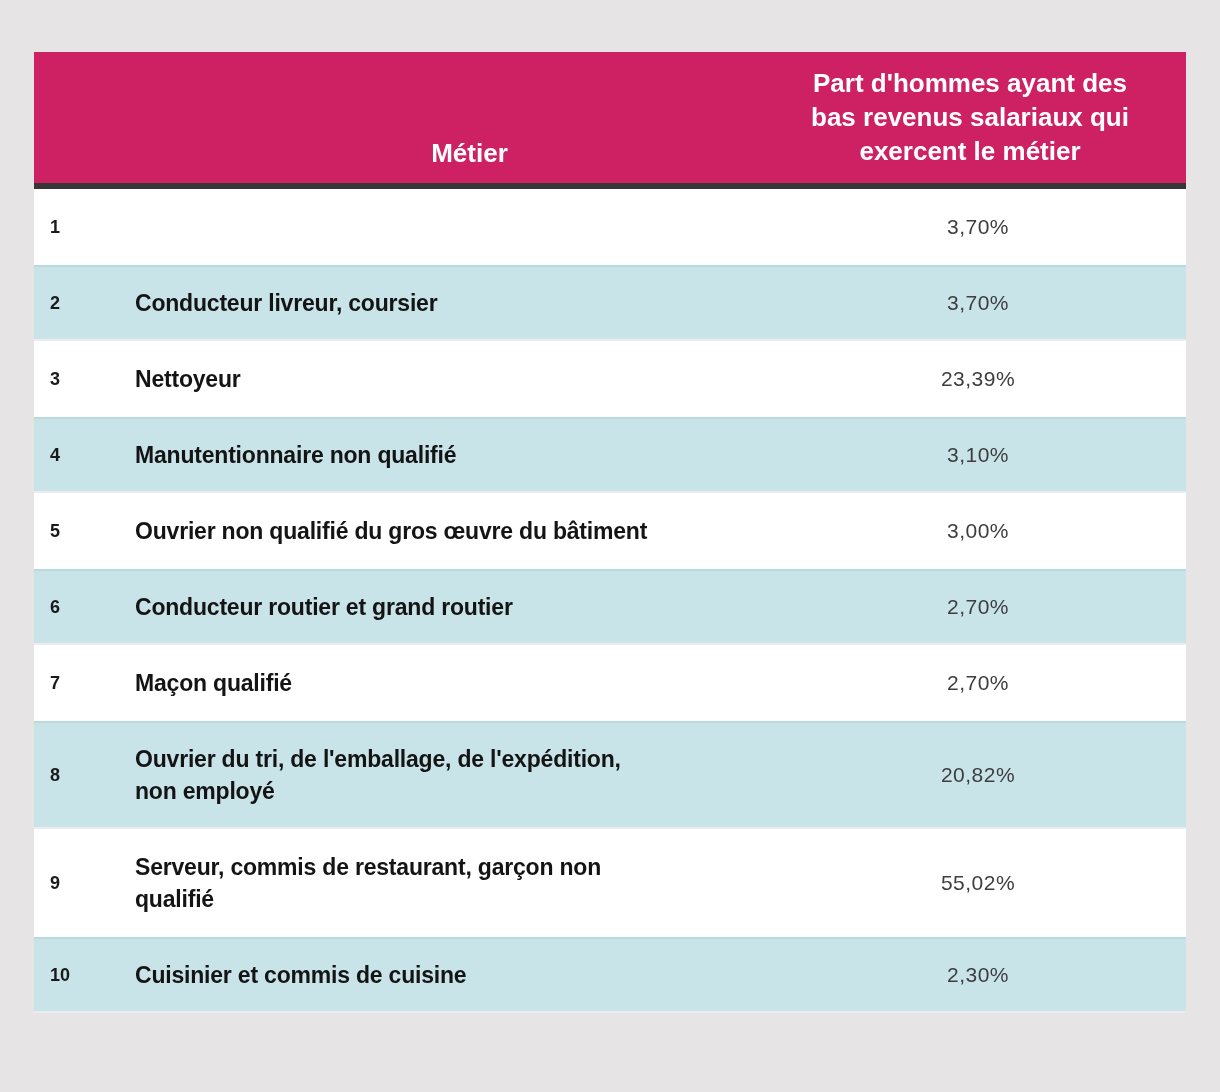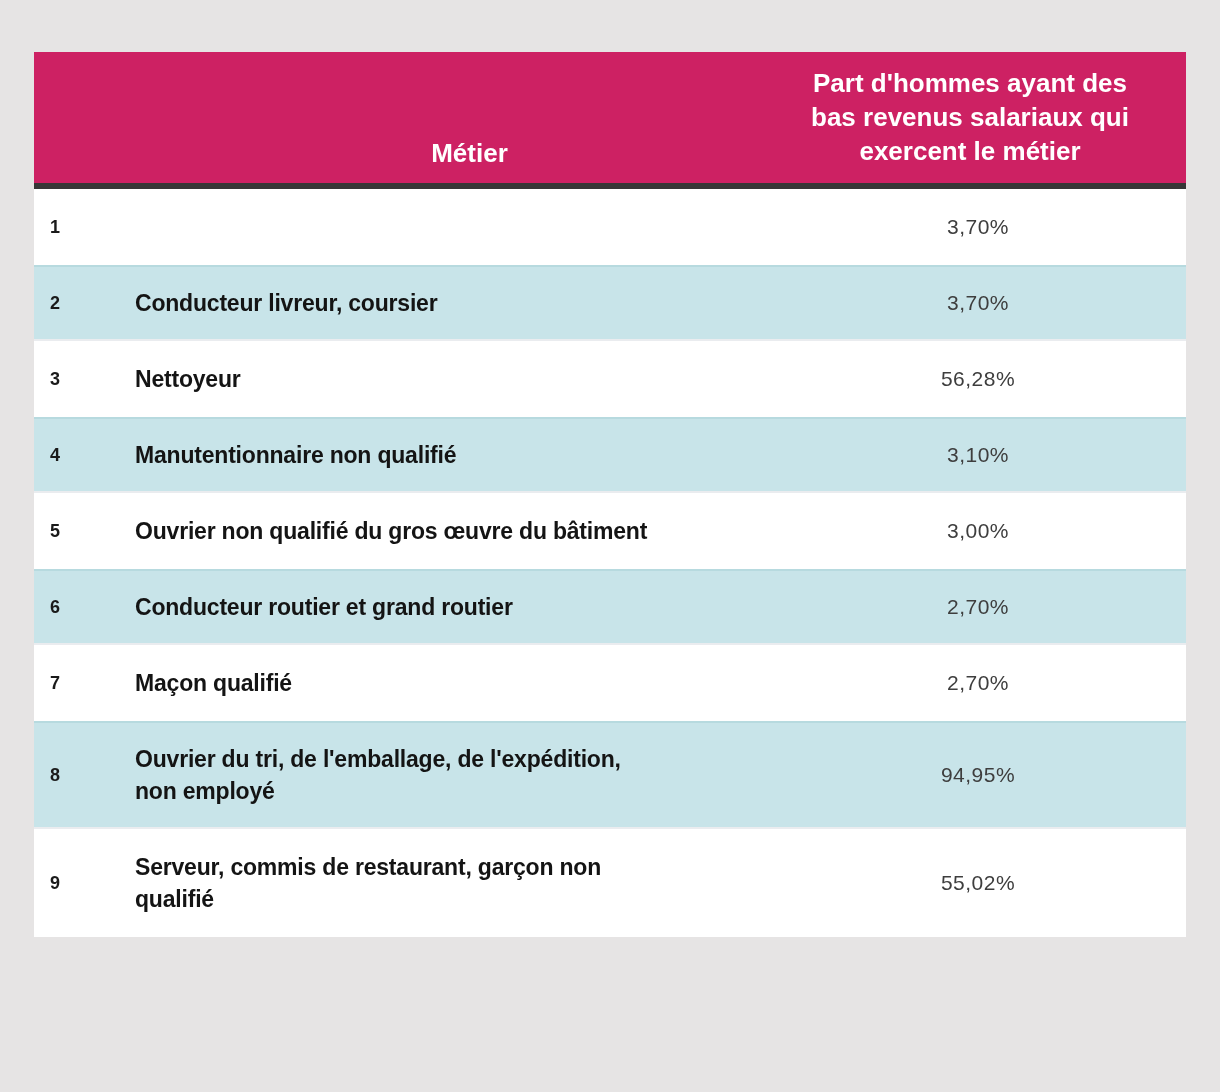--- a/index.html
+++ b/index.html
@@ -124,21 +124,21 @@
 
   <div class="row alt">
     <div class="cell-rank">2</div>
     <div class="cell-metier">Conducteur livreur, coursier</div>
     <div class="cell-value">3,70%</div>
   </div>
 
   <div class="row">
     <div class="cell-rank">3</div>
     <div class="cell-metier">Nettoyeur</div>
-    <div class="cell-value">56,28%</div>
+    <div class="cell-value">23,39%</div>
   </div>
 
   <div class="row alt">
     <div class="cell-rank">4</div>
     <div class="cell-metier">Manutentionnaire non qualifié</div>
     <div class="cell-value">3,10%</div>
   </div>
 
   <div class="row">
     <div class="cell-rank">5</div>
@@ -155,24 +155,29 @@
   <div class="row">
     <div class="cell-rank">7</div>
     <div class="cell-metier">Maçon qualifié</div>
     <div class="cell-value">2,70%</div>
   </div>
 
   <div class="row alt">
     <div class="cell-rank">8</div>
     <div class="cell-metier">Ouvrier du tri, de l'emballage, de l'expédition,
 non employé</div>
-    <div class="cell-value">94,95%</div>
+    <div class="cell-value">20,82%</div>
   </div>
 
   <div class="row">
     <div class="cell-rank">9</div>
     <div class="cell-metier">Serveur, commis de restaurant, garçon non
 qualifié</div>
     <div class="cell-value">55,02%</div>
   </div>
 
+  <div class="row alt">
+    <div class="cell-rank">10</div>
+    <div class="cell-metier">Cuisinier et commis de cuisine</div>
+    <div class="cell-value">2,30%</div>
+  </div>
 
 </div>
 
 </body></html>

